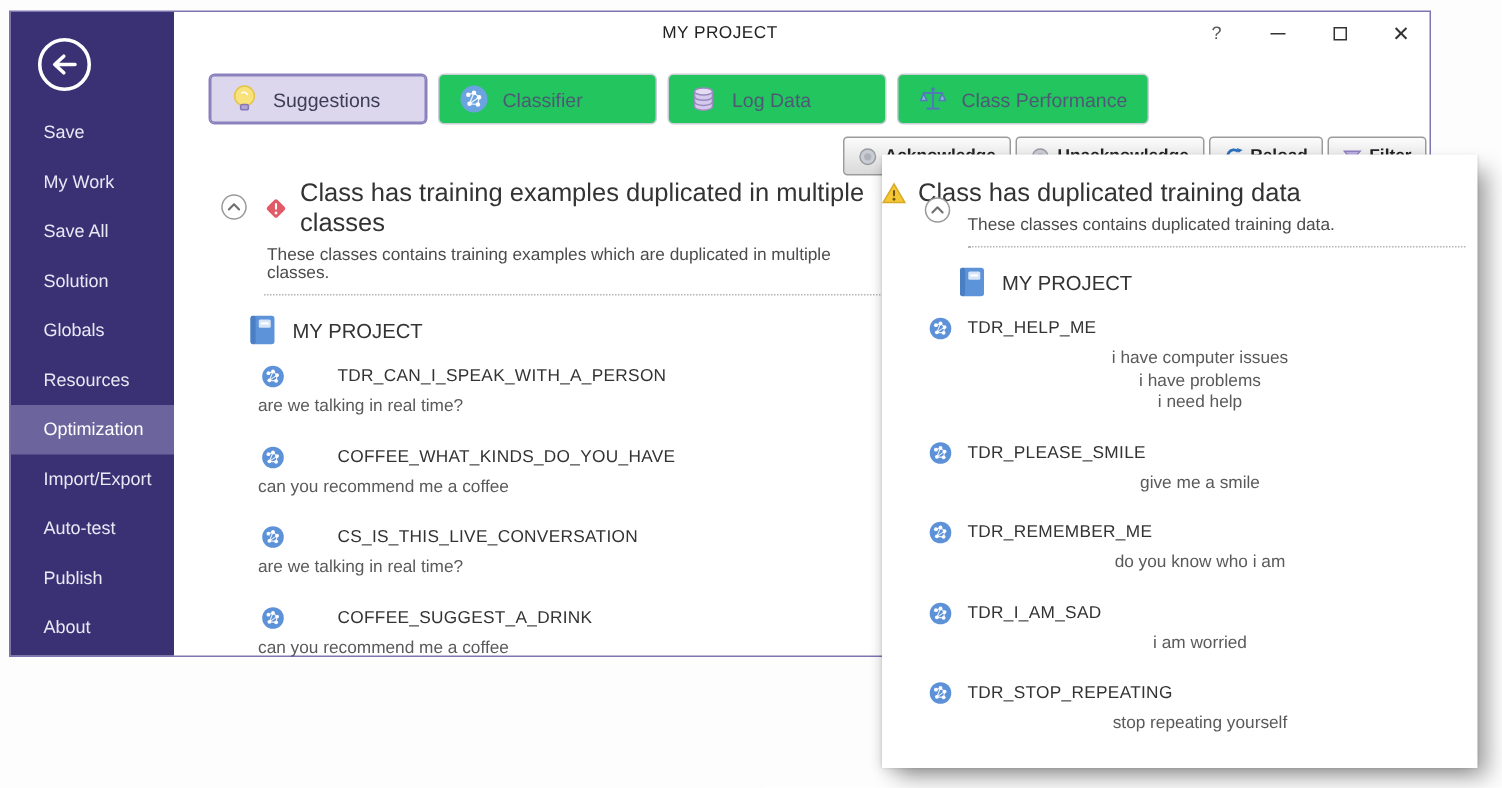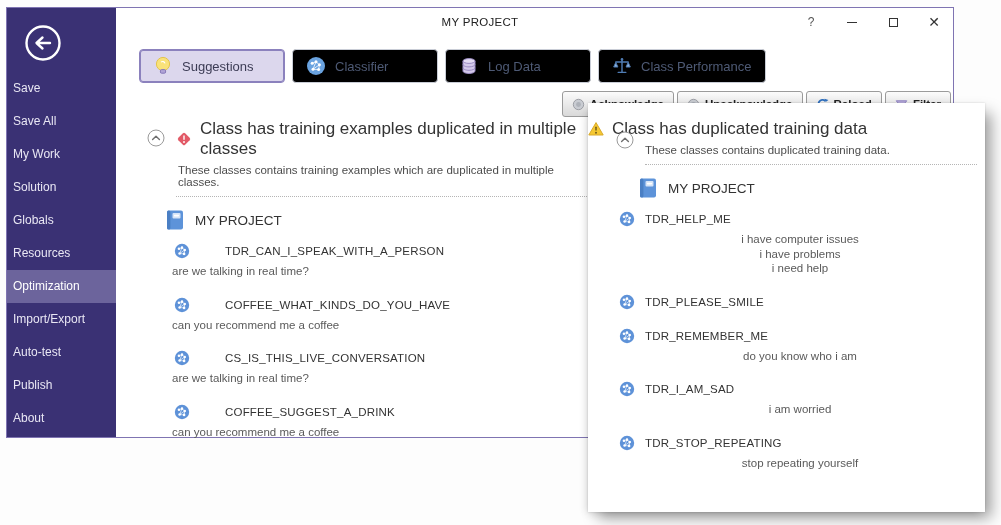--- a/index.html
+++ b/index.html
@@ -18,28 +18,28 @@
         color:#333; font-size:13px; cursor:default; }
   .wc-help { color:#555; font-size:12px; }
   .wc-min i { display:block; width:10px; border-bottom:1.5px solid #333; }
   .wc-max i { display:block; width:9px; height:9px; border:1.2px solid #333; }
   .wc-close { font-size:14px; }
 
   
   .sidebar { position:absolute; left:0; top:0; bottom:0; width:109px; background:#3a3174; }
   .back-button { margin:15px 0 0 16px; width:40px; height:40px; cursor:pointer; }
   .nav { position:absolute; top:64px; left:0; right:0; }
-  .nav-item { height:33px; line-height:33px; padding-left:6px; font-size:12px;
+  .nav-item { height:33px; line-height:33px; padding-left:22px; font-size:12px;
               color:#e9e7f4; cursor:pointer; }
   .nav-item.active { background:#6c649c; color:#fff; }
 
   
   .tabs { position:absolute; left:132px; top:41px; display:flex; gap:7px; }
   .tab { height:34px; min-width:146px; display:flex; align-items:center; gap:9px;
-         padding:0 13px; background:#000000; border:1px solid #c9cdd6; border-radius:4px;
+         padding:0 13px; background:#22c55e; border:1px solid #c9cdd6; border-radius:4px;
          font-size:13px; color:#4e5a75; cursor:pointer; white-space:nowrap; }
   .tab.selected { background:#dcd7ed; border-color:#8b81bd; box-shadow:0 0 0 1px #8b81bd inset; color:#3c3c55;align-items:center; }
   .tab .ticon { width:20px; height:20px; flex:0 0 auto; }
 
   
   .toolbar { position:absolute; top:83px; right:2px; display:flex; gap:3px; }
   .tbtn { height:26px; display:flex; align-items:center; gap:5px; padding:0 9px;
           border:1px solid #9b9b9b; border-radius:3px;
           background:linear-gradient(#fbfbfb,#d9d9d9); font-size:11.5px; font-weight:bold;
           color:#222; cursor:pointer; white-space:nowrap; }
@@ -108,22 +108,22 @@
 
   <div class="sidebar">
     <div class="back-button">
       <svg viewBox="0 0 40 40" width="40" height="40">
         <circle cx="20" cy="20" r="16.5" fill="none" stroke="#fff" stroke-width="2.4"></circle>
         <path d="M27 20 H14.5 M19.5 14.5 L13.5 20 l6 5.5" fill="none" stroke="#fff" stroke-width="2.4" stroke-linecap="round" stroke-linejoin="round"></path>
       </svg>
     </div>
     <div class="nav" id="sidebar-nav">
         <div class="nav-item">Save</div>
+        <div class="nav-item">My Work</div>
         <div class="nav-item">Save All</div>
-        <div class="nav-item">My Work</div>
         <div class="nav-item">Solution</div>
         <div class="nav-item">Globals</div>
         <div class="nav-item">Resources</div>
         <div class="nav-item active">Optimization</div>
         <div class="nav-item">Import/Export</div>
         <div class="nav-item">Auto-test</div>
         <div class="nav-item">Publish</div>
         <div class="nav-item">About</div>
       </div>
   </div>
@@ -378,20 +378,23 @@
                 <g fill="#fff">
                   <circle cx="6.2" cy="7.2" r="1.6"></circle>
                   <circle cx="10" cy="5.8" r="1.6"></circle>
                   <circle cx="13.4" cy="8.8" r="1.6"></circle>
                   <circle cx="7" cy="13.2" r="1.6"></circle>
                   <circle cx="12.6" cy="13.6" r="1.6"></circle>
                 </g>
               </svg></span>
          <span class="ci-name">TDR_PLEASE_SMILE</span>
        </div>
+       <div class="ci-examples">
+            <div>give me a smile</div>
+          </div>
         </div>
         <div class="class-item">
        <div class="ci-head">
          <span class="icon16"><svg viewBox="0 0 20 20" width="16" height="16">
                 <circle cx="10" cy="10" r="9" fill="#5e92d8"></circle>
                 <g stroke="#eaf2fc" stroke-width=".9" fill="none">
                   <path d="M6.2 7.2 L10 5.8 L13.4 8.8 M7 13.2 L10 5.8 M7 13.2 L13.4 8.8 L12.6 13.6 L7 13.2"></path>
                 </g>
                 <g fill="#fff">
                   <circle cx="6.2" cy="7.2" r="1.6"></circle>

